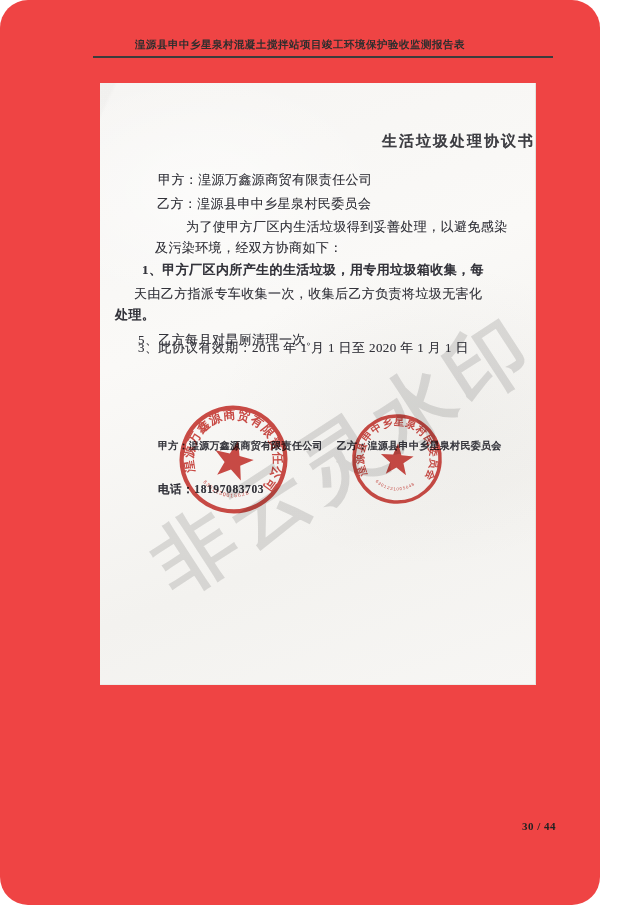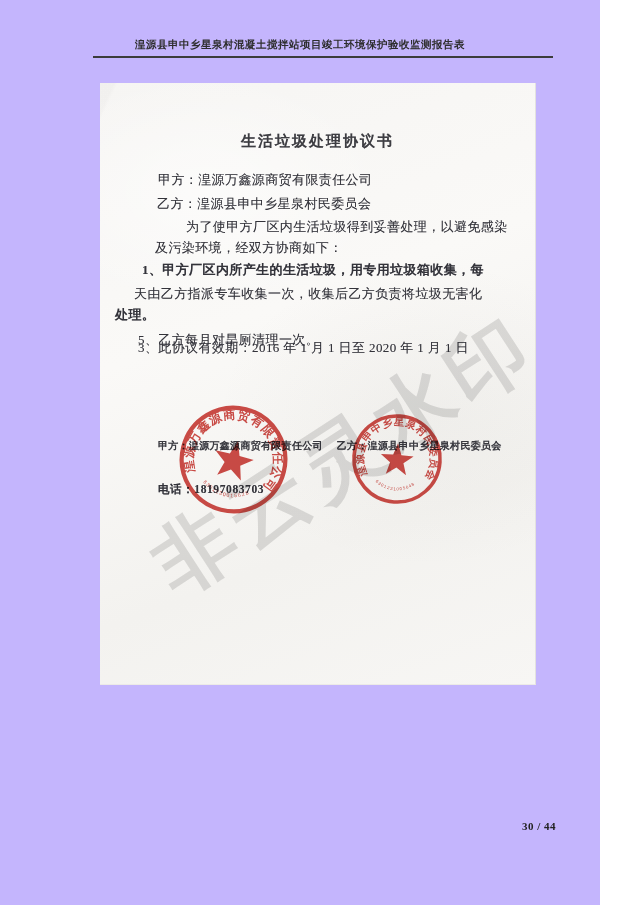--- a/index.html
+++ b/index.html
@@ -1,18 +1,19 @@
 <!DOCTYPE html>
 <html><head>
 <meta charset="utf-8">
 <style>
   html,body{margin:0;padding:0;background:#ffffff;}
   .canvas{
-    position:relative;width:600px;height:905px;background:#c4b5fd;overflow:hidden;
+    position:relative;width:600px;height:905px;background:#ef4444;overflow:hidden;
     font-family:"Liberation Serif", serif;
+    border-radius:28px;
   }
   
   .report-header{
     position:absolute;left:0;top:38px;width:100%;text-align:center;
     font-family:"Liberation Sans", sans-serif;
     font-size:10.5px;font-weight:700;color:#2e2e2e;letter-spacing:.5px;
   }
   .header-rule{
     position:absolute;left:93px;top:56px;width:460px;height:2px;background:#3c3c3c;
   }
@@ -21,21 +22,21 @@
     position:absolute;left:100px;top:83px;width:435px;height:601px;
     background:
       radial-gradient(ellipse 260px 170px at 24% 18%, rgba(255,255,255,.55), rgba(255,255,255,0) 70%),
       radial-gradient(ellipse 300px 220px at 75% 55%, rgba(120,115,105,.05), rgba(255,255,255,0) 70%),
       linear-gradient(115deg, rgba(0,0,0,.02) 0 2%, rgba(255,255,255,0) 2.5%),
       linear-gradient(160deg,#f6f5f3,#faf9f7 38%,#f3f2ef 72%,#f7f6f4);
     border-right:1px solid #e3e2df;
     border-bottom:1px solid #eceae7;
   }
   .doc-title{
-    position:absolute;left:0;top:49px;width:100%;text-align:center;margin:0;
+    position:absolute;left:0;top:49px;width:100%;text-align:right;margin:0;
     font-size:15px;font-weight:600;color:#3d3d42;letter-spacing:2px;
     text-shadow:0 0 .6px rgba(40,40,50,.4);
   }
   .line{
     position:absolute;white-space:nowrap;font-size:13px;font-weight:500;
     color:#33333a;letter-spacing:.4px;text-shadow:0 0 .6px rgba(40,40,55,.35);
   }
   .l0{top:88px;left:58px;}
   .l1{top:112px;left:57px;}
   .l2{top:135px;left:86px;}

